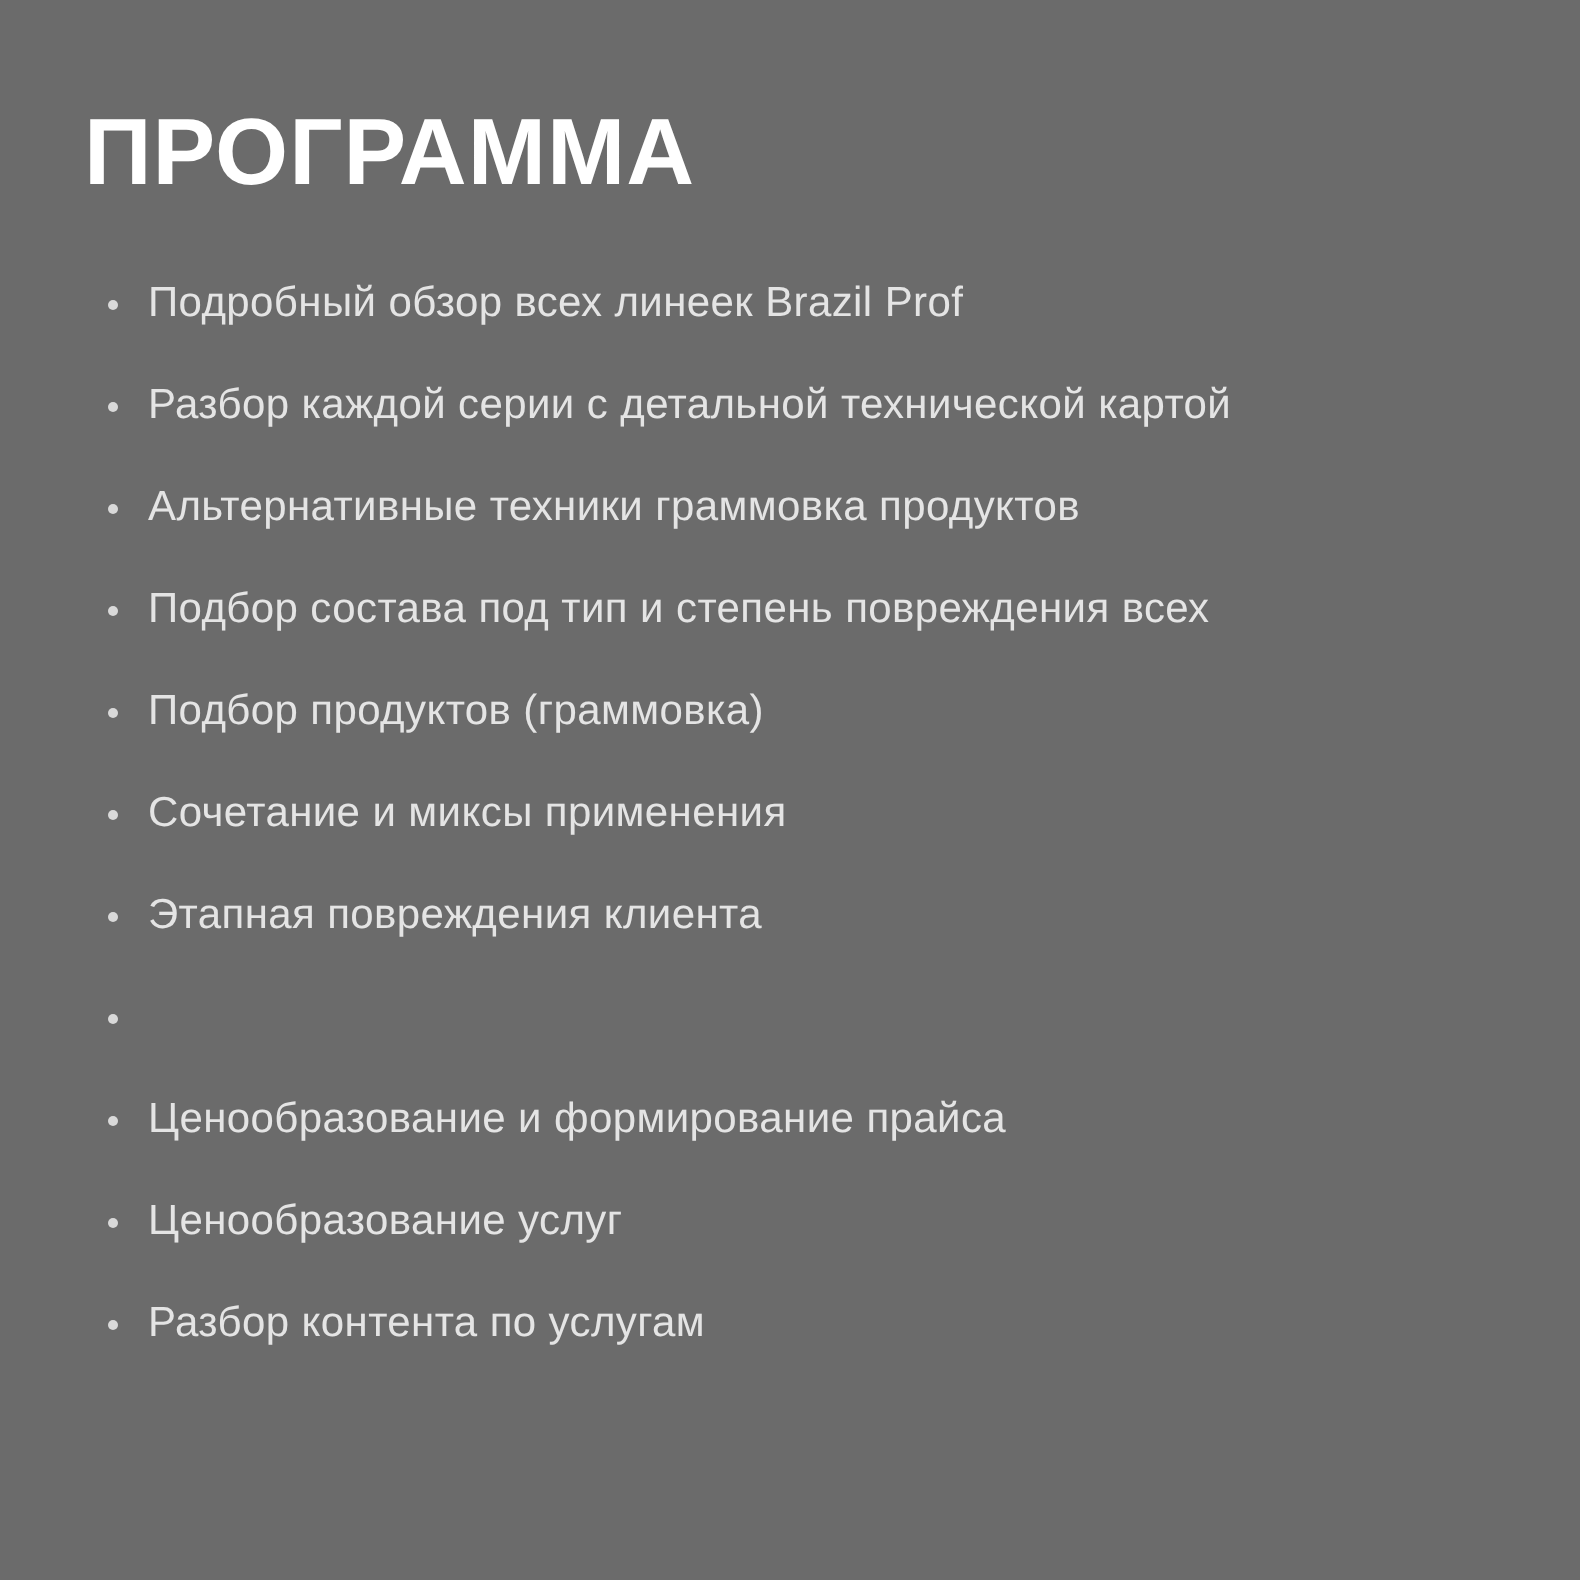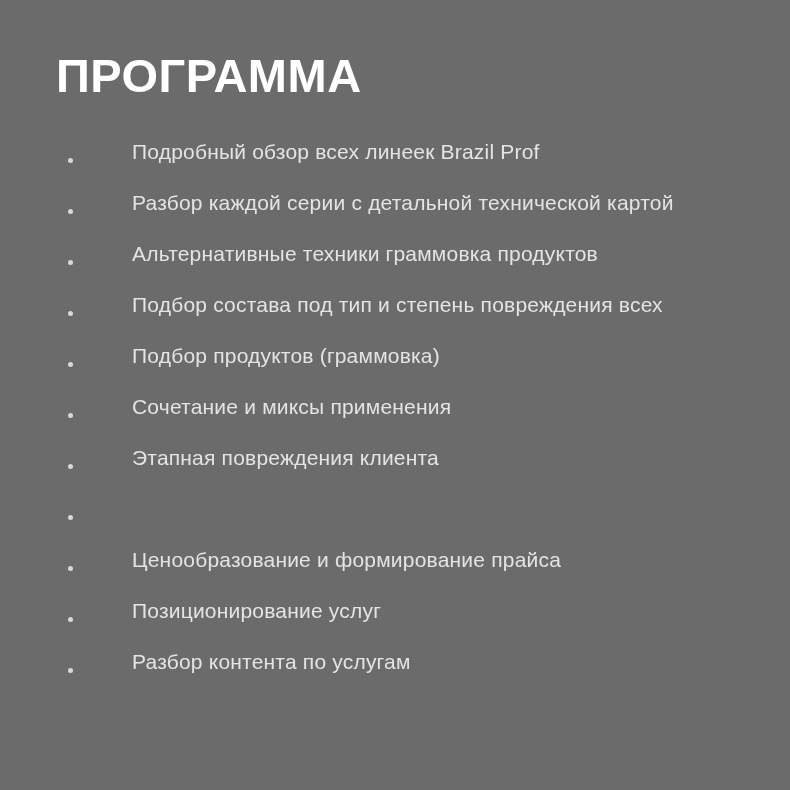--- a/index.html
+++ b/index.html
@@ -10,42 +10,41 @@
     width: 790px;
     height: 790px;
     background: #6b6b6b;
     font-family: "Liberation Sans", sans-serif;
     overflow: hidden;
   }
   .slide {
     box-sizing: border-box;
     width: 790px;
     height: 790px;
-    padding: 52px 40px 0 56px;
+    padding: 52px 40px 0 42px;
   }
   .slide-title {
     margin: 0;
     color: #ffffff;
     font-size: 47px;
     font-weight: 900;
     letter-spacing: 0.5px;
     line-height: 1.0;
     font-family: "Liberation Sans", "DejaVu Sans", sans-serif;
   }
   .program-list {
     list-style: none;
     margin: 42px 0 0 0;
     padding: 0 0 0 12px;
   }
   .program-item {
     display: flex;
-    align-items: flex-end;
+    align-items: center;
     height: 22px;
     margin-bottom: 29px;
-    gap: 44px;
   }
   .bullet {
     flex: 0 0 auto;
     width: 5px;
     height: 5px;
     border-radius: 50%;
     background: #d9d9d9;
     margin-right: 15px;
     margin-top: 1px;
   }
@@ -94,20 +93,20 @@
     </li>
     <li class="program-item">
       <span class="bullet"></span>
     </li>
     <li class="program-item">
       <span class="bullet"></span>
       <span class="item-text">Ценообразование и формирование прайса</span>
     </li>
     <li class="program-item">
       <span class="bullet"></span>
-      <span class="item-text">Позиционирование услуг</span>
+      <span class="item-text">Ценообразование услуг</span>
     </li>
     <li class="program-item">
       <span class="bullet"></span>
       <span class="item-text">Разбор контента по услугам</span>
     </li>
   </ul>
 </div>
 
 </body></html>

